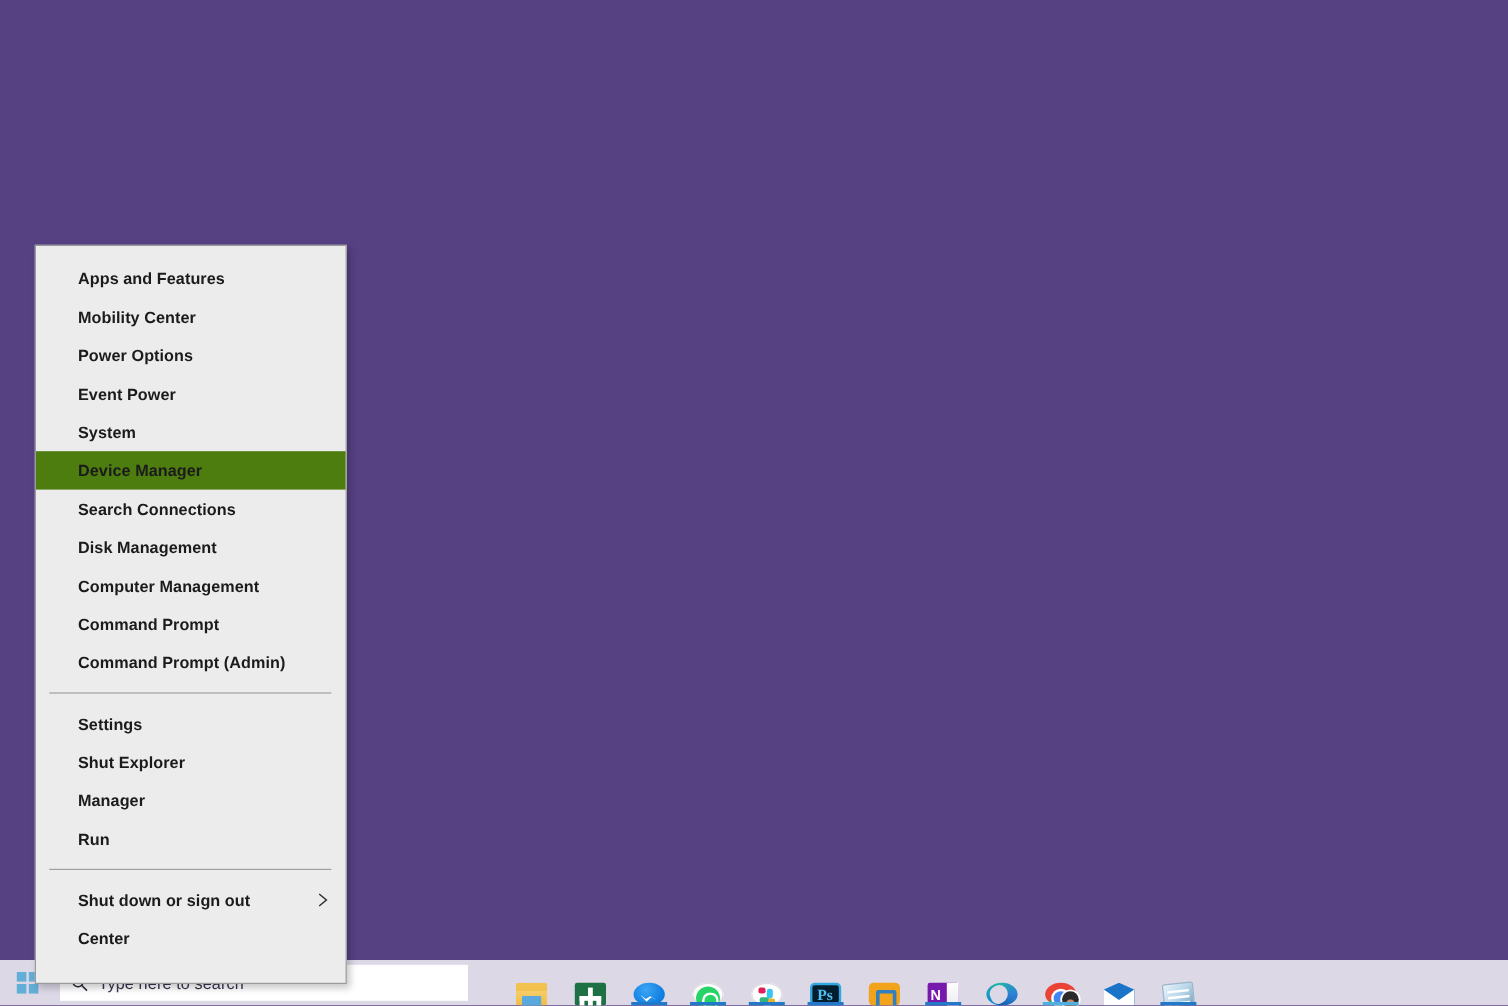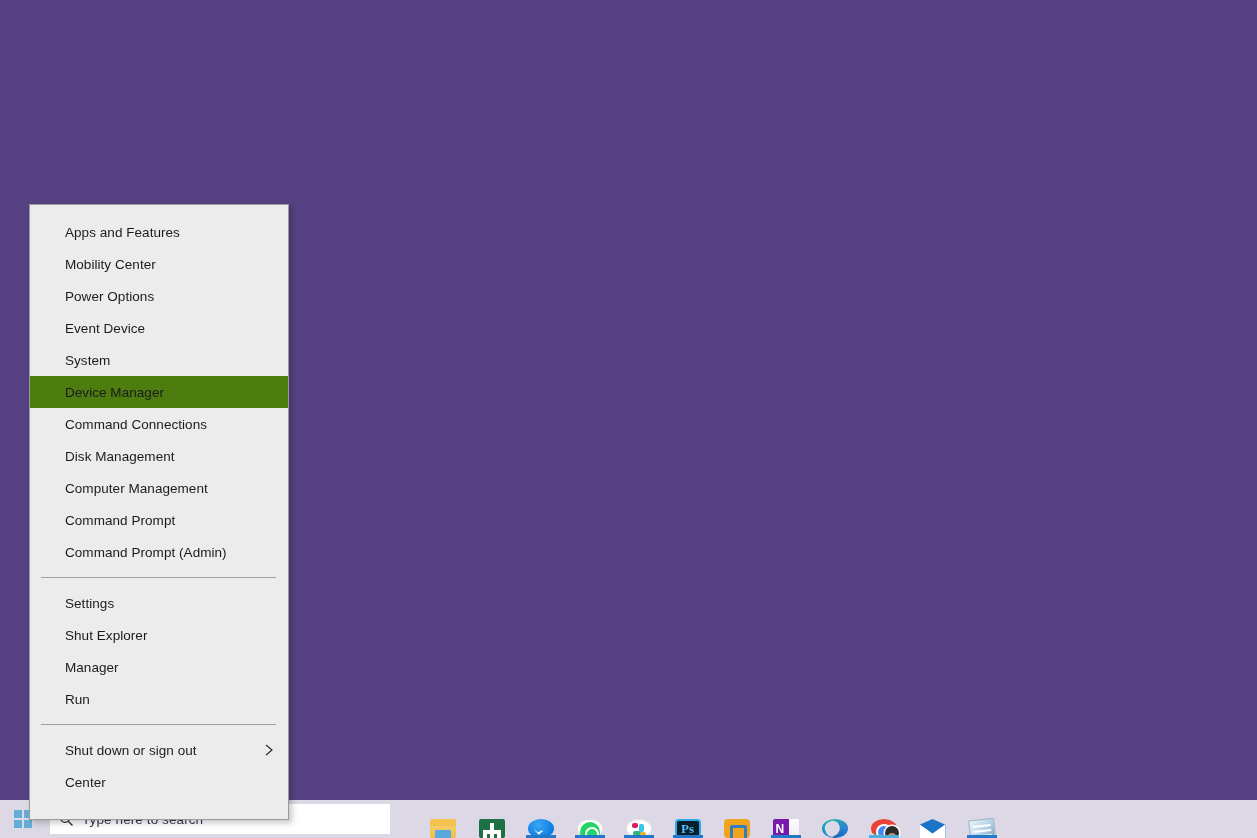--- a/index.html
+++ b/index.html
@@ -332,20 +332,21 @@
     width: 260px;
     height: 616px;
     background: #ececec;
     border: 1px solid #9a9a9a;
     box-sizing: border-box;
     box-shadow: 3px 3px 6px rgba(0,0,0,0.22);
     z-index: 20;
     padding-top: 11px;
     padding-bottom: 8px;
     box-sizing: border-box;
+    font-weight: bold;
   }
   .menu-item {
     height: 32px;
     display: flex;
     align-items: center;
     padding-left: 35px;
     padding-right: 14px;
     font-size: 13.5px;
     color: #1b1b1b;
     cursor: default;
@@ -472,30 +473,30 @@
     <div class="menu-item">
       <span>Apps and Features</span>
     </div>
     <div class="menu-item">
       <span>Mobility Center</span>
     </div>
     <div class="menu-item">
       <span>Power Options</span>
     </div>
     <div class="menu-item">
-      <span>Event Device</span>
+      <span>Event Power</span>
     </div>
     <div class="menu-item">
       <span>System</span>
     </div>
     <div class="menu-item selected">
       <span>Device Manager</span>
     </div>
     <div class="menu-item">
-      <span>Command Connections</span>
+      <span>Search Connections</span>
     </div>
     <div class="menu-item">
       <span>Disk Management</span>
     </div>
     <div class="menu-item">
       <span>Computer Management</span>
     </div>
     <div class="menu-item">
       <span>Command Prompt</span>
     </div>

